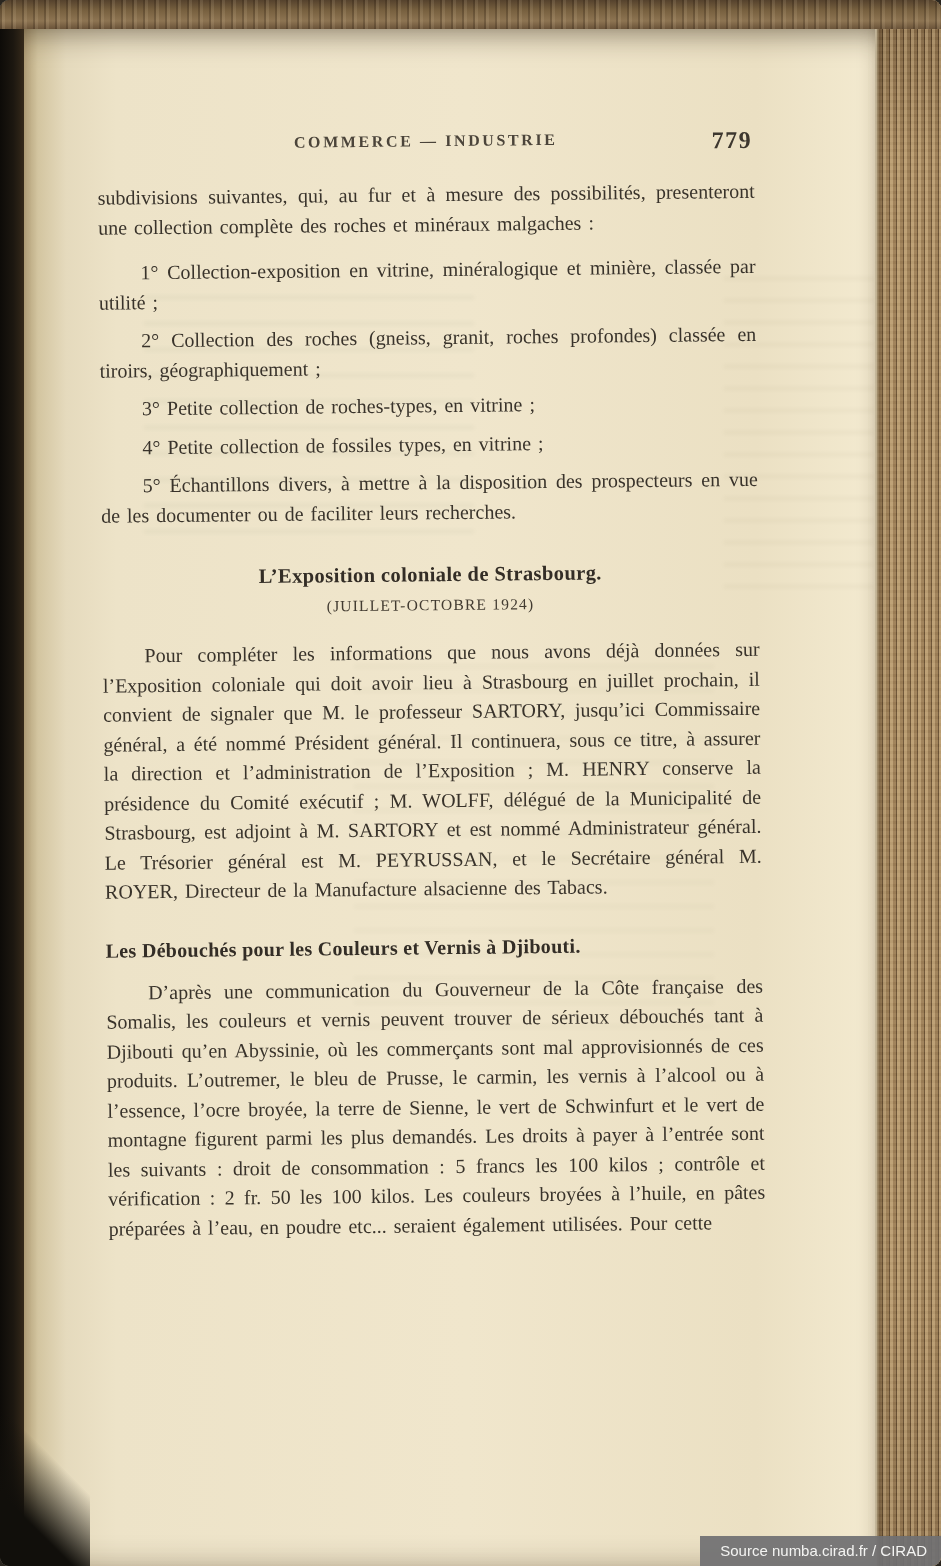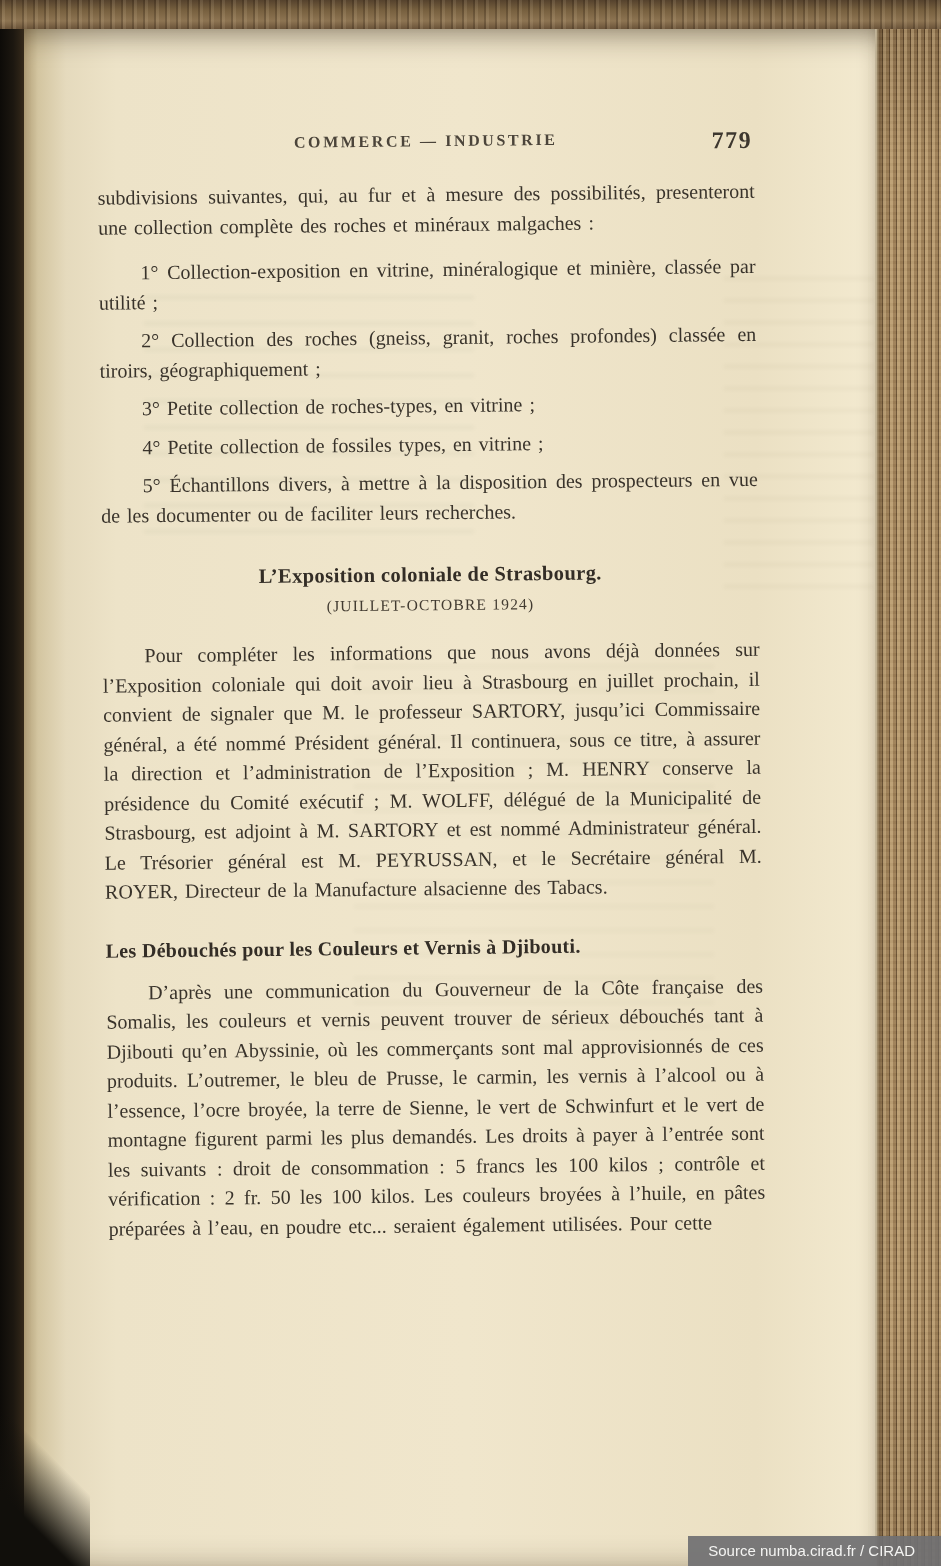--- a/index.html
+++ b/index.html
@@ -5,20 +5,21 @@
   * { box-sizing: border-box; }
   html, body { margin: 0; padding: 0; background: #2a2620; }
 
   .book {
     position: relative;
     width: 941px;
     height: 1566px;
     overflow: hidden;
     background: #e9dfc5;
     font-family: "Liberation Serif", "DejaVu Serif", serif;
+    border-radius: 9px;
   }
 
   
   .top-edge {
     position: absolute; top: 0; left: 0; width: 100%; height: 29px;
     background-image:
       repeating-linear-gradient(90deg, rgba(30,18,8,0.22) 0 2px, rgba(255,235,200,0.10) 2px 5px, rgba(0,0,0,0) 5px 11px),
       linear-gradient(180deg, #55422d 0%, #77603f 35%, #8d7452 72%, #6a5339 100%);
     z-index: 6;
   }
@@ -132,21 +133,21 @@
     font-size: 20px;
     font-weight: 700;
     letter-spacing: 0.3px;
     color: #332d26;
     margin: 32px 0 16px 0;
   }
 
   .source-bar {
     position: absolute; right: 0; bottom: 0;
     height: 30px; line-height: 30px;
-    padding: 0 26px 0 20px;
+    padding: 0 14px 0 20px;
     background: rgba(112,112,114,0.93);
     color: #f4f4f2;
     font-family: "Liberation Sans", "DejaVu Sans", sans-serif;
     font-size: 15px;
     z-index: 10;
     white-space: nowrap;
   }
 </style>
 </head>
 <body>

